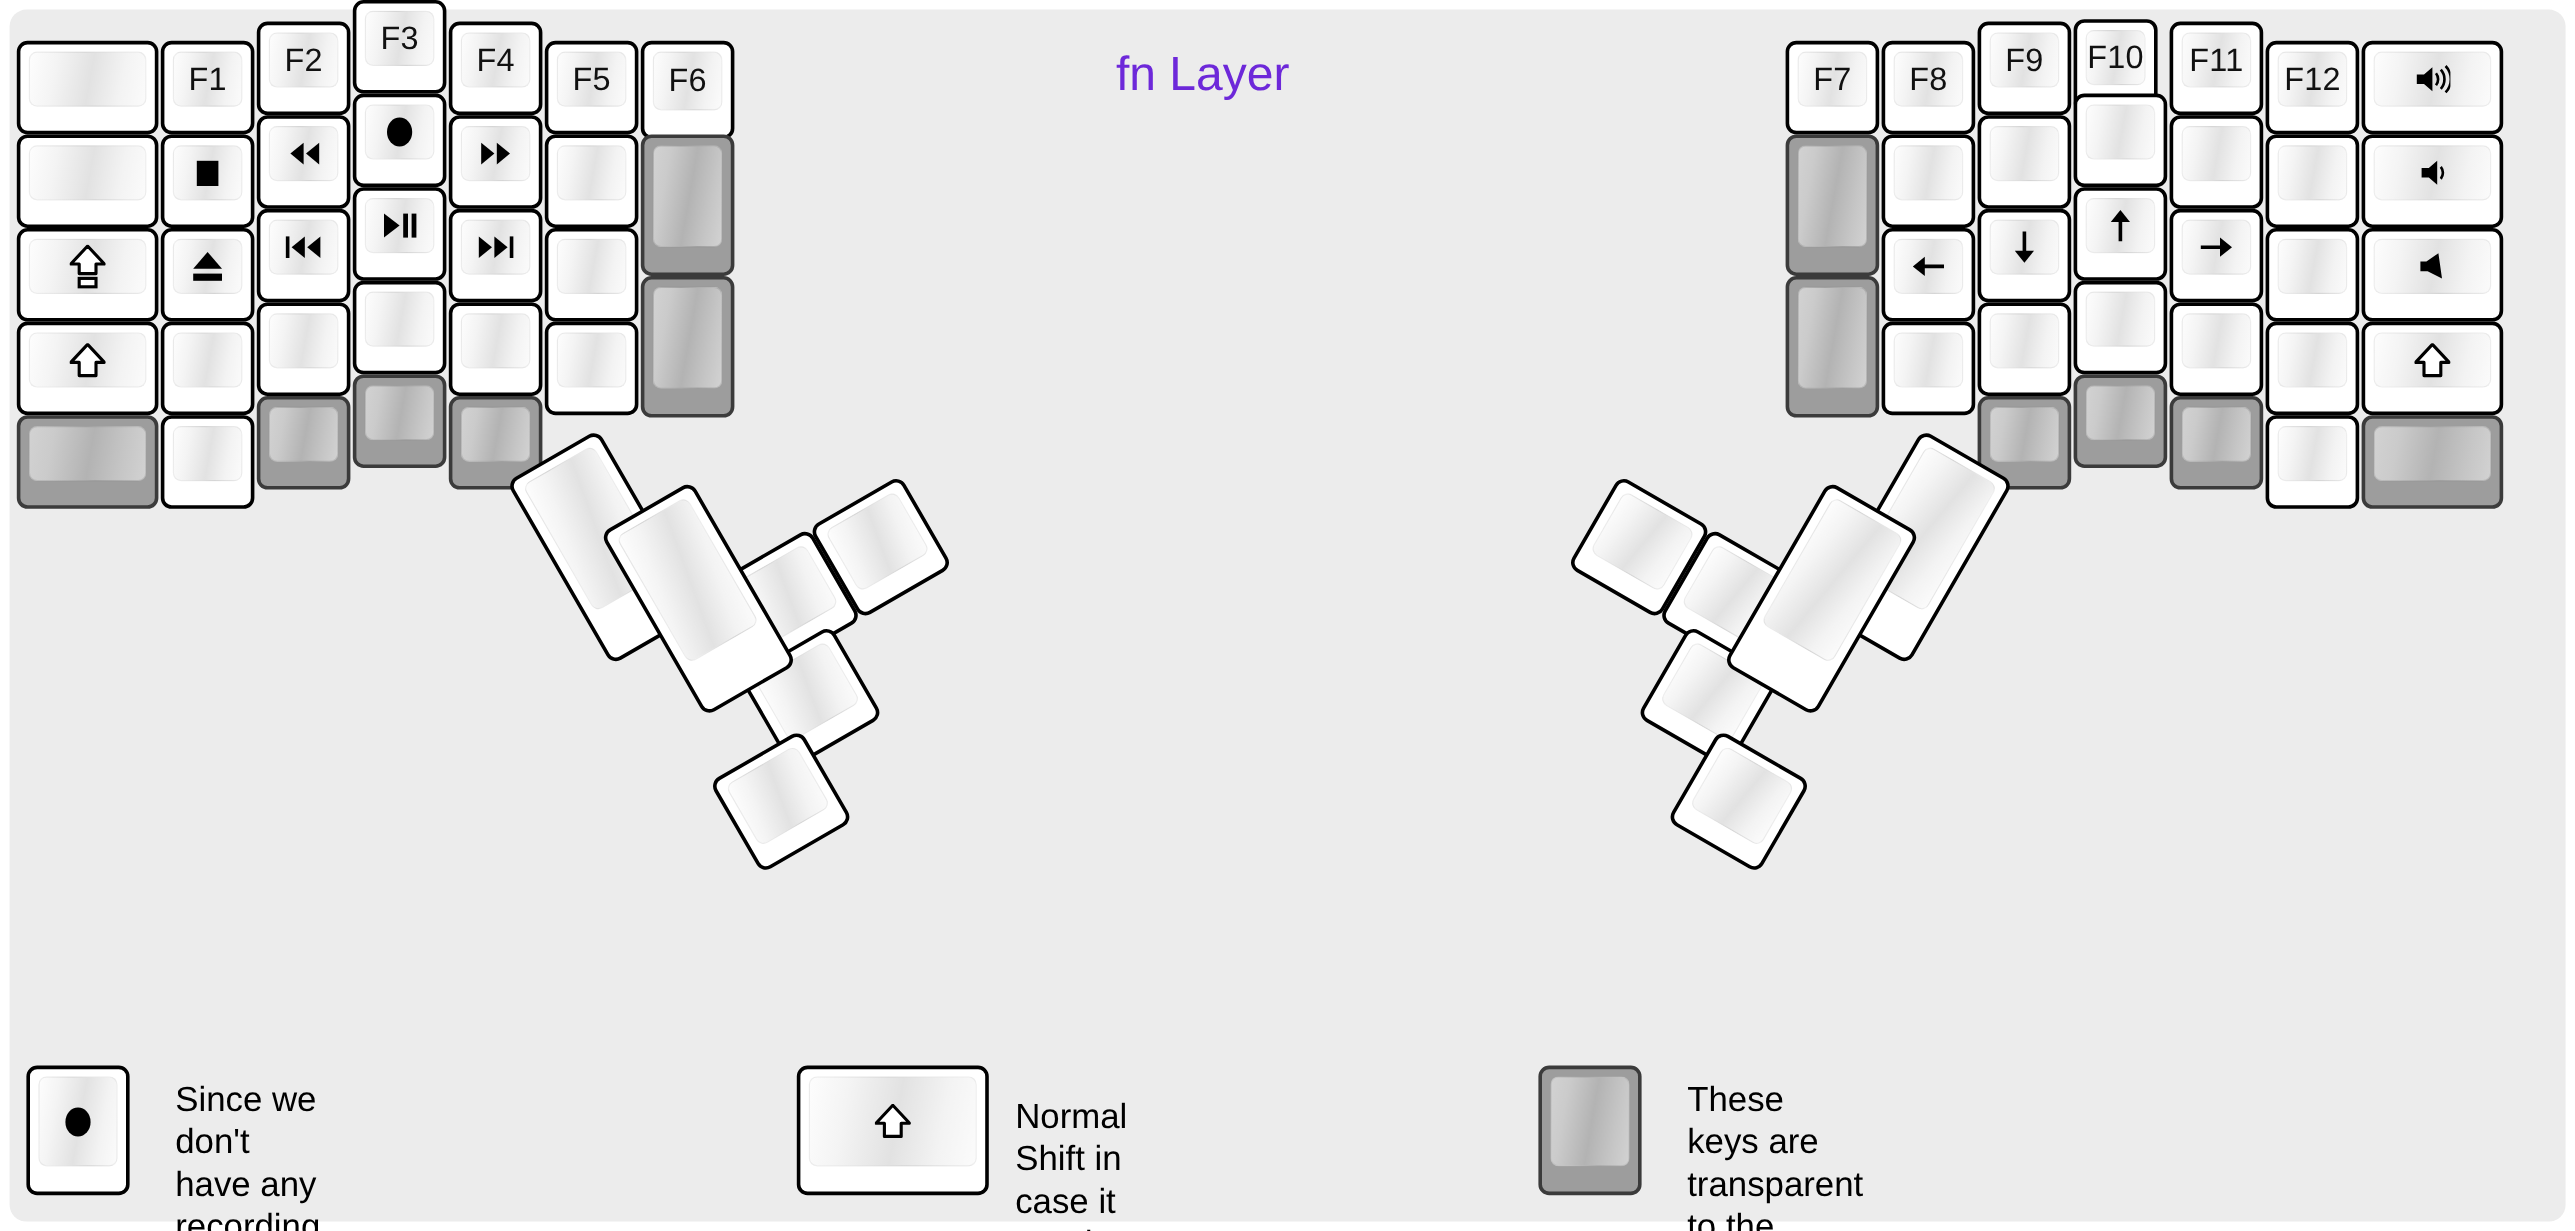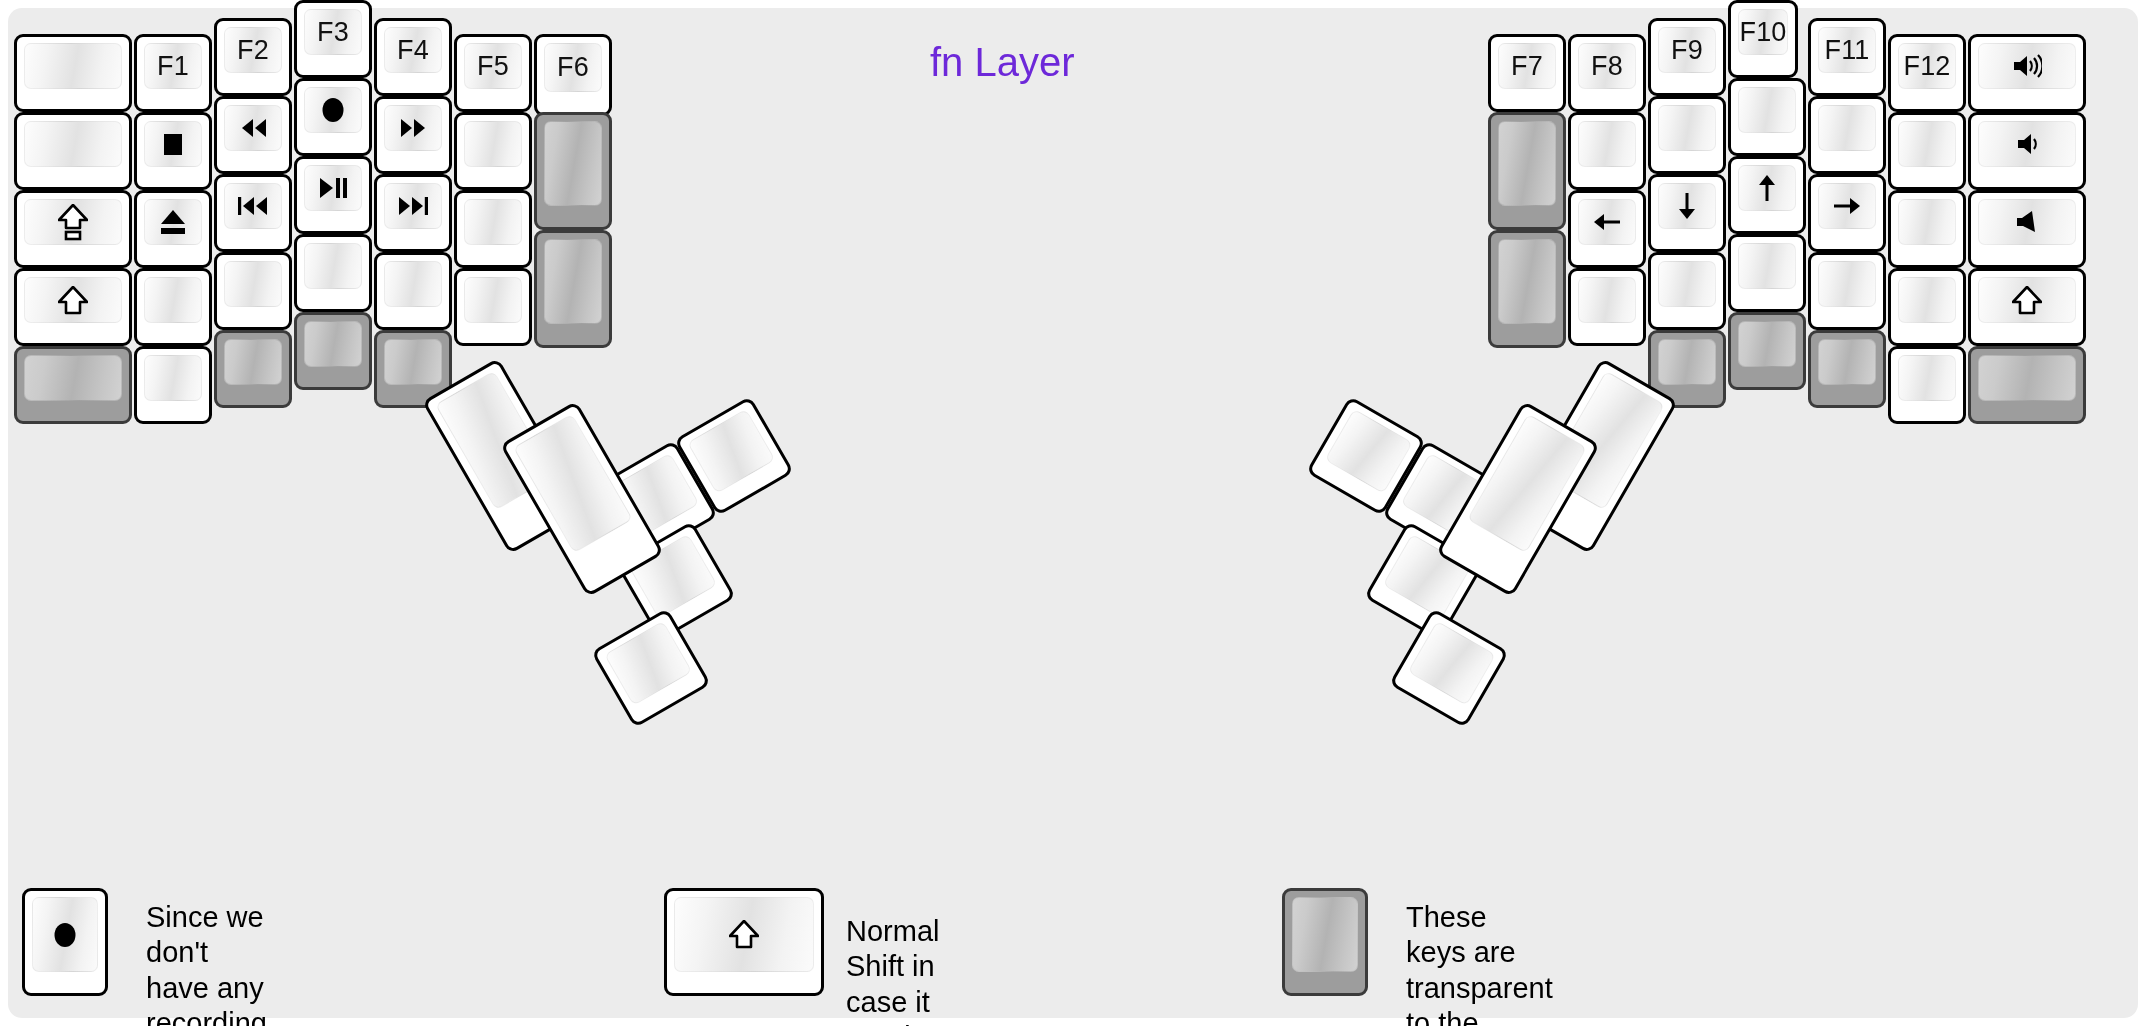--- a/index.html
+++ b/index.html
@@ -365,21 +365,21 @@
             </svg>
           </span>
         </div>
       </div>
       <div class="key" style="left: 1808px; top: 252px; width: 78px; height: 78px;">
         <div class="cap"></div>
       </div>
       <div class="key trans" style="left: 1808px; top: 330px; width: 78px; height: 78px;">
         <div class="cap"></div>
       </div>
-      <div class="key" style="left: 1728px; top: 0px; width: 70px; height: 78px;">
+      <div class="key" style="left: 1728px; top: 16px; width: 70px; height: 78px;">
         <div class="cap">
           <span>F10</span>
         </div>
       </div>
       <div class="key" style="left: 1728px; top: 78px; width: 78px; height: 78px;">
         <div class="cap"></div>
       </div>
       <div class="key" style="left: 1728px; top: 156px; width: 78px; height: 78px;">
         <div class="cap">
           <span class="glyph">

